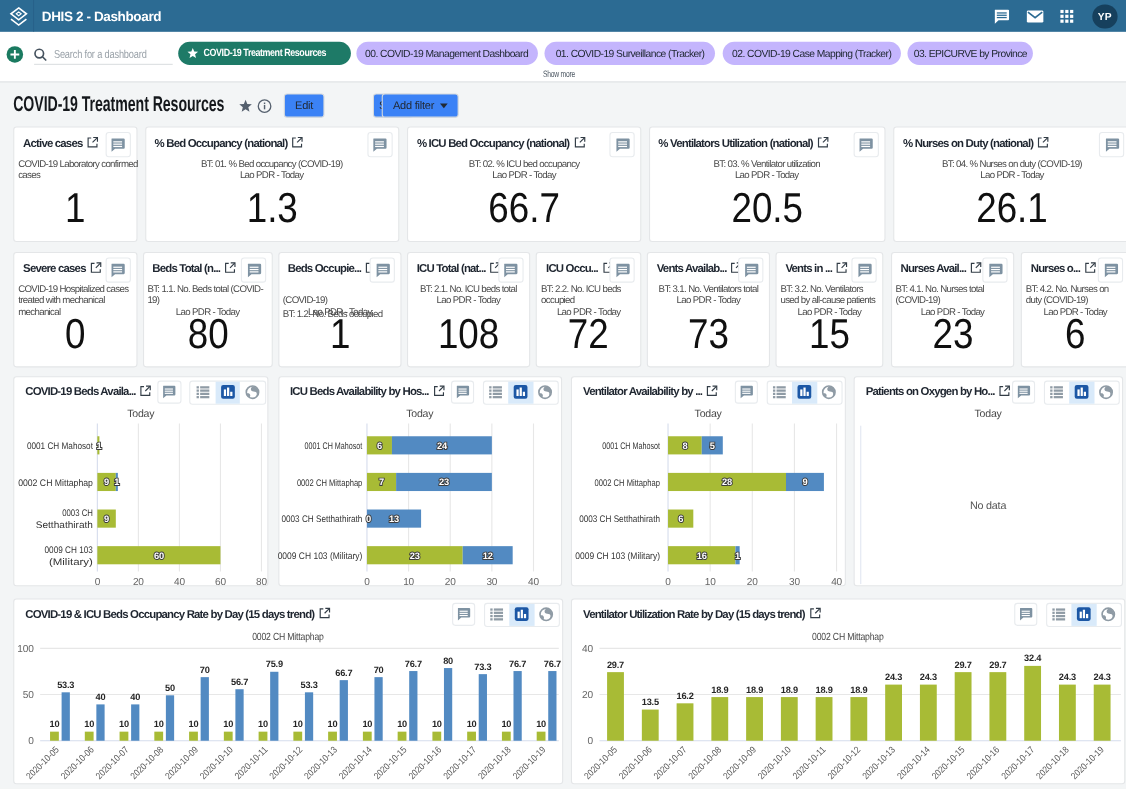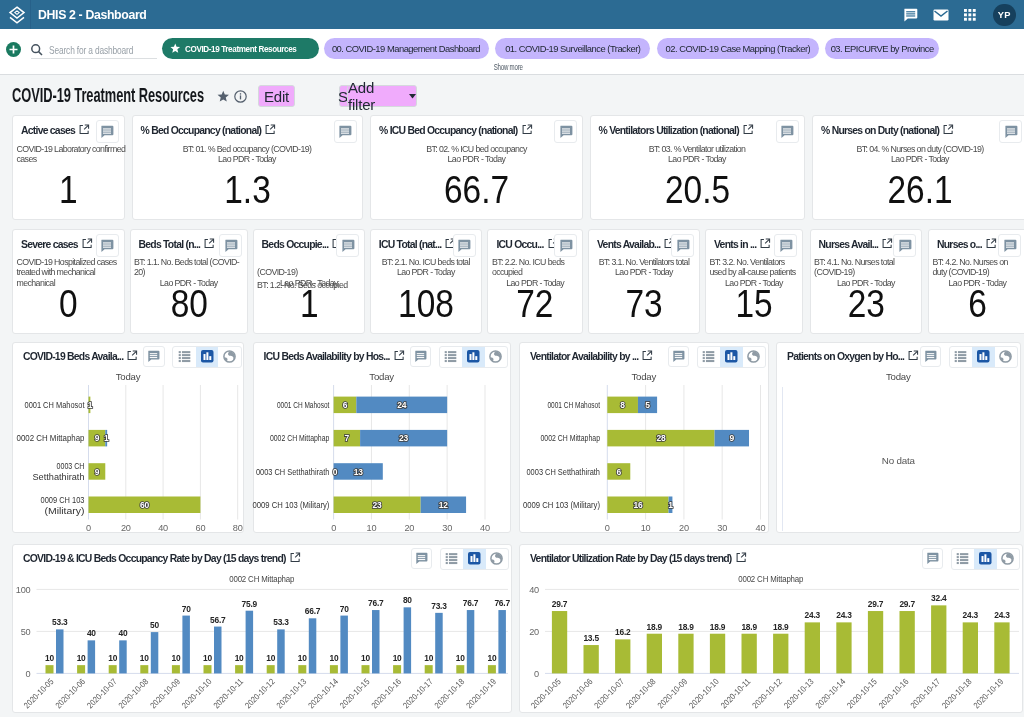--- a/index.html
+++ b/index.html
@@ -5,21 +5,21 @@
 body{font-family:"Liberation Sans",sans-serif;background:#f3f5f6;position:relative;}
 .abs{position:absolute;}
 .card{position:absolute;background:#fff;border:1px solid #e4e6e8;border-radius:3px;}
 .ct{position:absolute;font-size:10.4px;font-weight:bold;color:#1f2630;letter-spacing:-0.75px;white-space:nowrap;}
 .sub{position:absolute;font-size:8.8px;color:#4a4a4a;line-height:10.8px;letter-spacing:-0.6px;white-space:nowrap;}
 .num{position:absolute;font-size:38px;color:#101010;text-align:center;line-height:38px;transform:scaleX(0.88);}
 .bbox{position:absolute;width:23px;height:23px;border:1px solid #e8ebee;border-radius:3px;background:#fff;display:flex;align-items:center;justify-content:center;}
 .ctrl{position:absolute;width:69.5px;height:22px;border:1px solid #e8ebee;border-radius:3px;background:#fff;display:flex;}
 .cell{flex:1;display:flex;align-items:center;justify-content:center;}
 .chip{position:absolute;top:38px;height:20.5px;border-radius:10.5px;background:#c4b5fd;color:#212934;font-size:9.4px;letter-spacing:-0.5px;display:flex;align-items:center;justify-content:center;white-space:nowrap;}
-.btn{position:absolute;top:85px;height:22px;background:#f0abfc;border:1px solid #d5d9dd;border-radius:3px;font-size:15px;color:#212934;display:flex;align-items:center;justify-content:center;letter-spacing:-0.2px;}
+.btn{position:absolute;top:85px;height:22px;background:#3b82f6;border:1px solid #d5d9dd;border-radius:3px;font-size:10px;color:#212934;display:flex;align-items:center;justify-content:center;letter-spacing:-0.2px;}
 svg{display:block;overflow:visible;}
 </style></head><body>
 <div class="abs" style="left:0;top:0;width:1024px;height:28.5px;background:#2c6b93;"></div>
 <div class="abs" style="left:9px;top:5.5px;">
     <svg width="16" height="18" viewBox="0 0 16 18" style="">
       <path d="M8 1.2 L15 6.6 L8 12 L1 6.6 Z" fill="none" stroke="#fff" stroke-width="1.5"></path>
       <path d="M8 4.9 L10.2 6.6 L8 8.3 L5.8 6.6 Z" fill="none" stroke="#fff" stroke-width="1.05"></path>
       <path d="M1 11.4 L8 16.8 L15 11.4" fill="none" stroke="#fff" stroke-width="1.5"></path>
     </svg>
   </div>
@@ -211,21 +211,21 @@
       </svg></span></div>
 <div class="bbox" style="left:219.0px;top:234.0px;">
     <svg width="14" height="13.020000000000001" viewBox="0 0 14 13">
       <path d="M1.6 0.8 H12.4 a1 1 0 0 1 1 1 V9.2 a1 1 0 0 1 -1 1 H4.6 L1.4 13 V1.8 a1 1 0 0 1 0.2 -1 Z" fill="#7e92a2"></path>
       <rect x="3" y="3.4" width="8" height="1.1" fill="#fff"></rect>
       <rect x="3" y="5.5" width="8" height="1.1" fill="#fff"></rect>
       <rect x="3" y="7.6" width="8" height="1.1" fill="#fff"></rect>
     </svg>
   </div>
 <div class="sub" style="left:134.0px;top:256.5px;width:109.5px;text-align:left;">BT: 1.1. No. Beds total (COVID-</div>
-<div class="sub" style="left:134.0px;top:267.3px;width:109.5px;text-align:left;">20)</div>
+<div class="sub" style="left:134.0px;top:267.3px;width:109.5px;text-align:left;">19)</div>
 <div class="sub" style="left:129.5px;top:278.1px;width:118.5px;text-align:center;">Lao PDR - Today</div>
 <div class="num" style="left:129.5px;top:284.5px;width:118.5px;">80</div>
 <div class="card" style="left:252.6px;top:228.5px;width:112.6px;height:105.8px;"></div>
 <div class="ct" style="left:261.6px;top:237.5px;">Beds Occupie...<span style="display:inline-block;vertical-align:-1px;margin-left:4px;"><svg width="10.5" height="10.5" viewBox="0 0 11.5 11.5">
         <path d="M4.3 1.6 H1.2 V10.4 H10 V7.3" fill="none" stroke="#323c46" stroke-width="1.15"></path>
         <path d="M6.3 1.1 H10.5 V5.3" fill="none" stroke="#323c46" stroke-width="1.15"></path>
         <path d="M10.2 1.4 L5.6 6" fill="none" stroke="#323c46" stroke-width="1.15"></path>
       </svg></span></div>
 <div class="bbox" style="left:336.2px;top:234.0px;">
     <svg width="14" height="13.020000000000001" viewBox="0 0 14 13">

